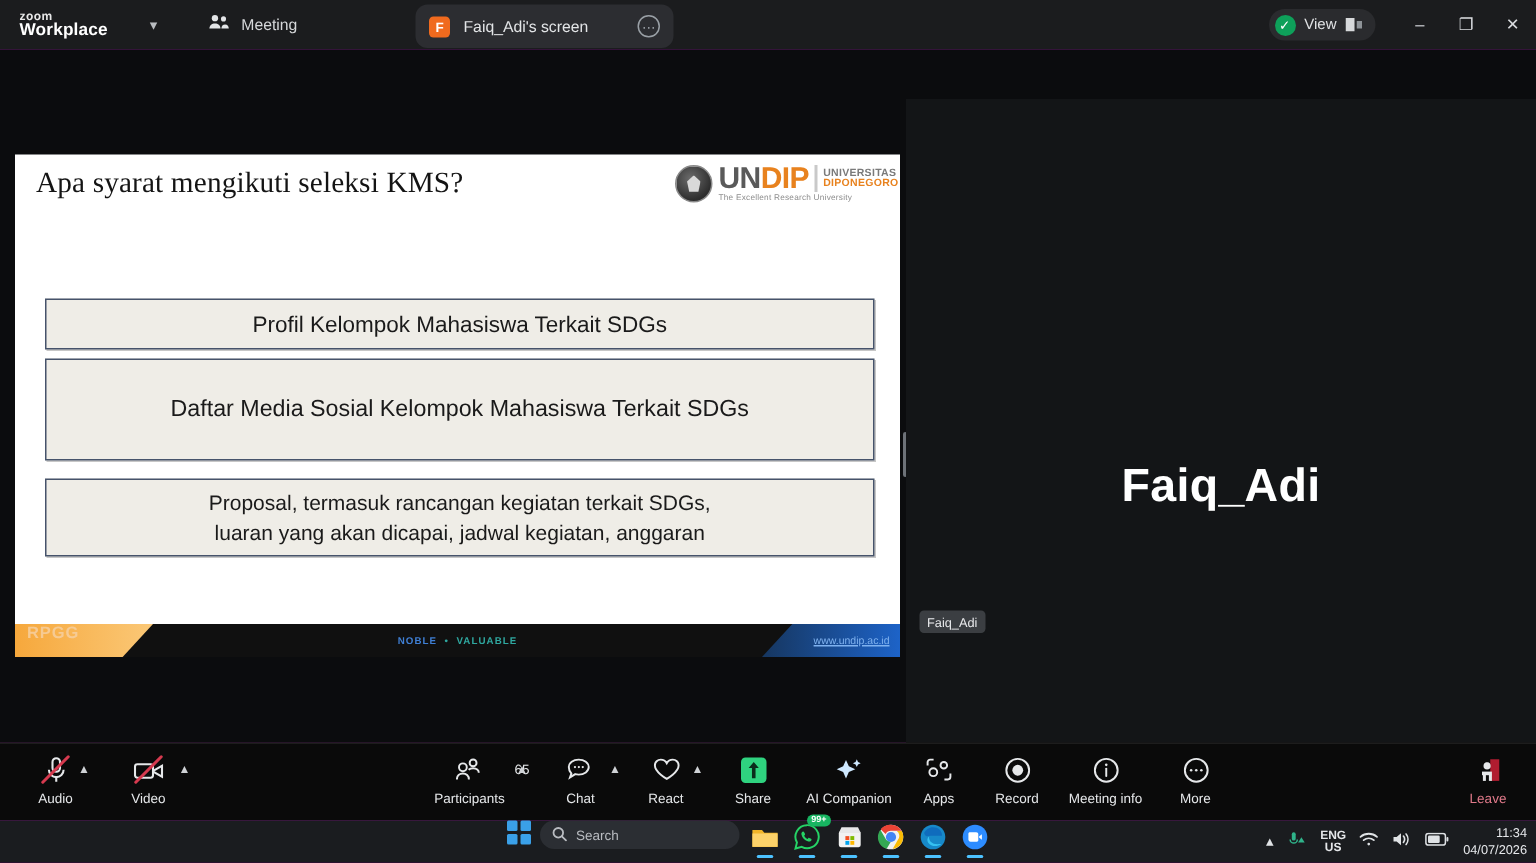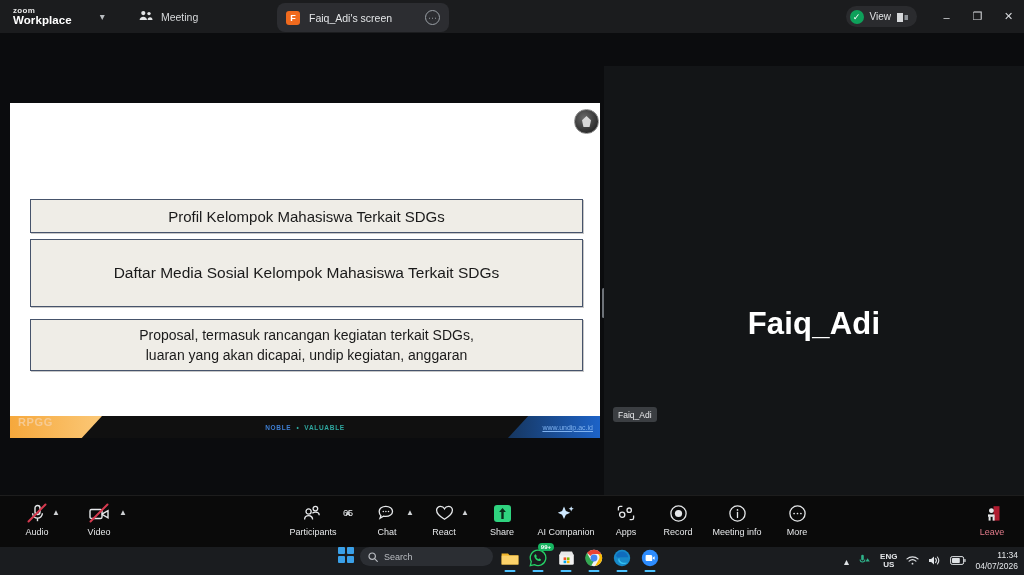--- a/index.html
+++ b/index.html
@@ -250,37 +250,50 @@
     <div class="win-btns">
       <div class="win-btn">–</div>
       <div class="win-btn">❐</div>
       <div class="win-btn close">✕</div>
     </div>
   </div>
 
   <div class="stage">
 
     <div class="slide">
+      <div class="slide-title">Apa syarat mengikuti seleksi KMS?</div>
 
       <div class="undip">
         <div class="undip-seal">
             <i></i>
           </div>
+        <div class="undip-word">
+          <div class="undip-main">
+            <span class="u-un">UN</span>
+            <span class="u-dip">DIP</span>
+            <div class="undip-bar"></div>
+            <div class="undip-sub">
+              <span class="s1">UNIVERSITAS</span>
+              <span class="s2">DIPONEGORO</span>
+            </div>
+          </div>
+          <div class="undip-tag">The Excellent Research University</div>
+        </div>
       </div>
 
       <div class="box box2">
         <span>Daftar Media Sosial Kelompok Mahasiswa Terkait SDGs</span>
       </div>
       <div class="box box1">
         <span>Profil Kelompok Mahasiswa Terkait SDGs</span>
       </div>
       <div class="box box3">
         <div>
           <span>Proposal, termasuk </span><b>rancangan kegiatan</b><span> terkait SDGs,</span><br>
-          <span>luaran yang akan dicapai, undip kegiatan, anggaran</span>
+          <span>luaran yang akan dicapai, jadwal kegiatan, anggaran</span>
         </div>
       </div>
 
       <div class="slide-footer">
         <div class="slide-motto">
           <span class="n">NOBLE</span>
           <span class="d">•</span>
           <span class="v">VALUABLE</span>
         </div>
         <div class="ribbon-l">

